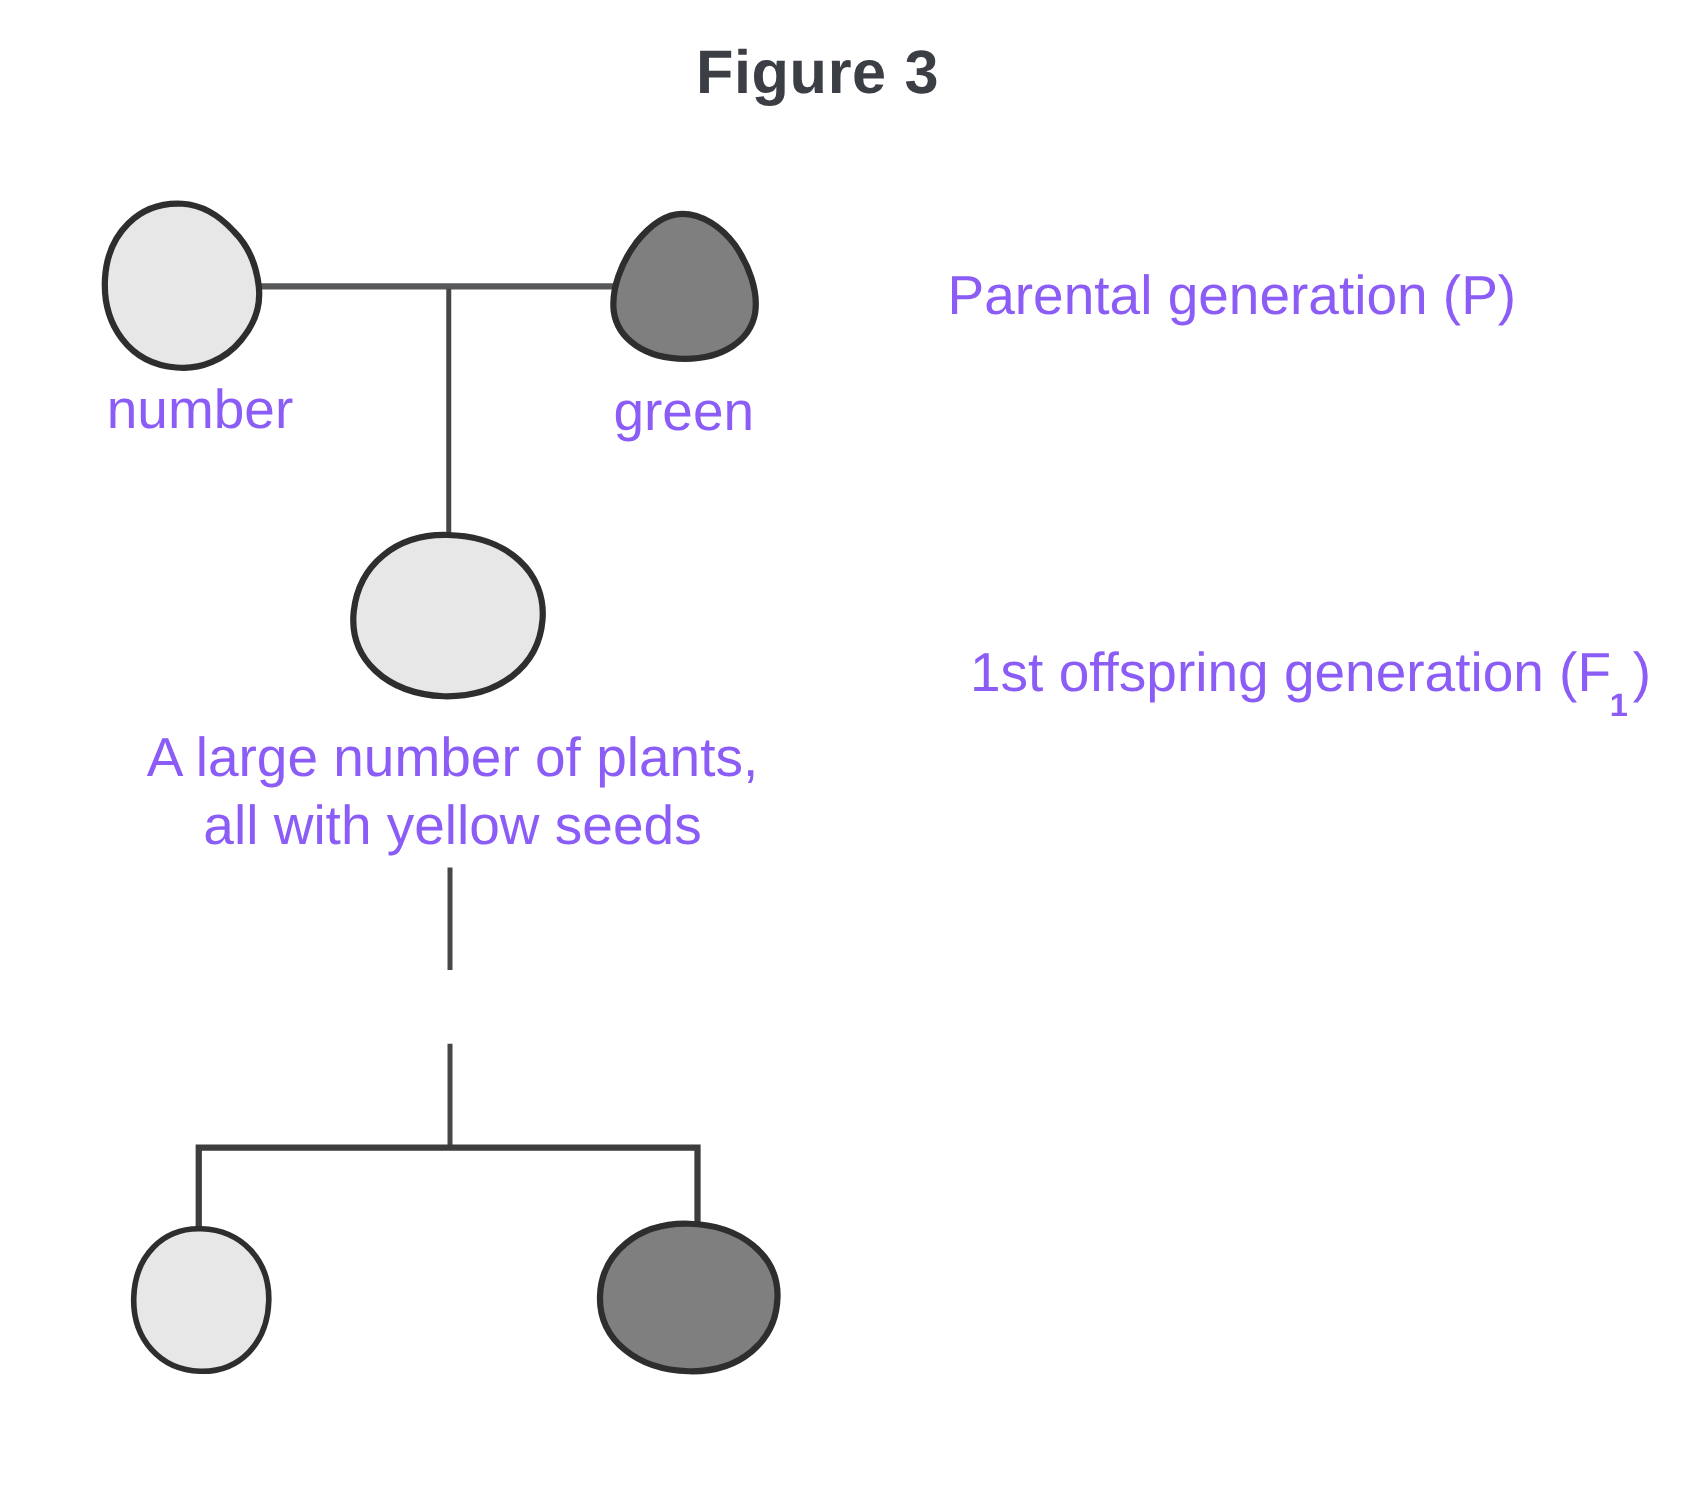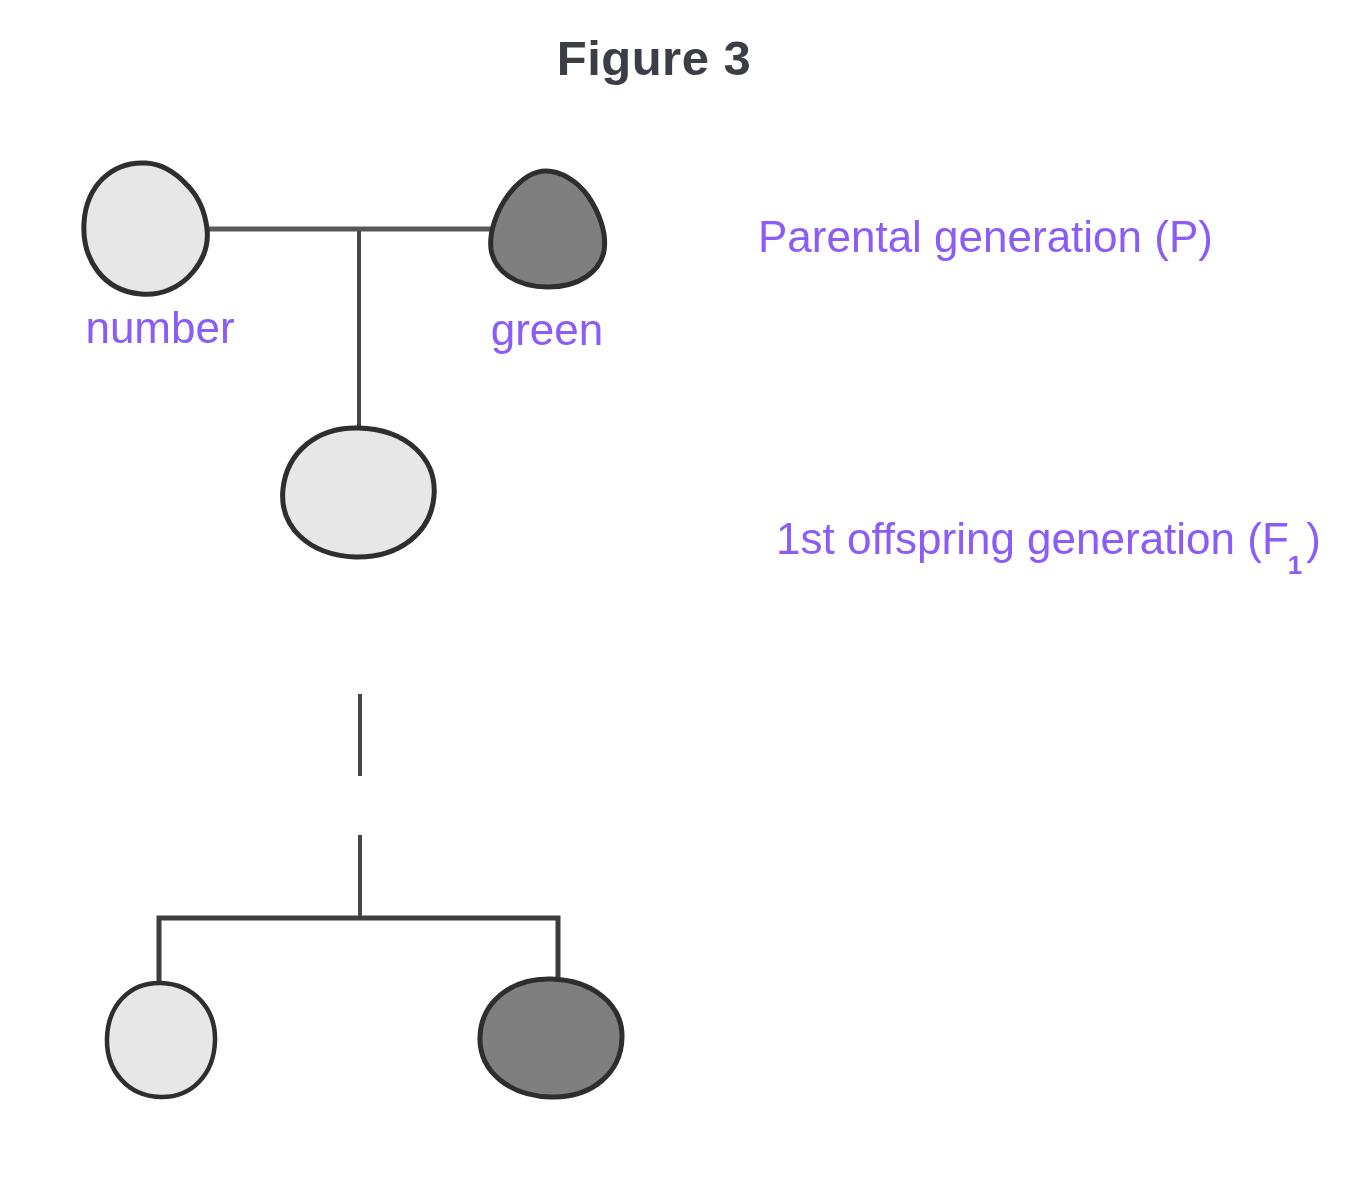--- a/index.html
+++ b/index.html
@@ -70,17 +70,18 @@
   </svg>
 
   <div class="label figure-title center" style="left:654px; top:34px;">Figure 3</div>
 
   <div class="label center" style="left:160px; top:306px;">number</div>
   <div class="label center" style="left:547px; top:308px;">green</div>
   <div class="label row-label" style="left:758px; top:215px;">Parental generation (P)</div>
 
   <div class="label row-label" style="left:776px; top:481px;margin-top:36px;"><span>1st offspring generation (F</span><sub>1</sub><span class="suffix">)</span></div>
 
+  <div class="label caption center" style="left:362px; top:580px;"><span>A large number of plants,</span><br><span>all with yellow seeds</span></div>
 
 
 
 
 </div>
 
 </body></html>

